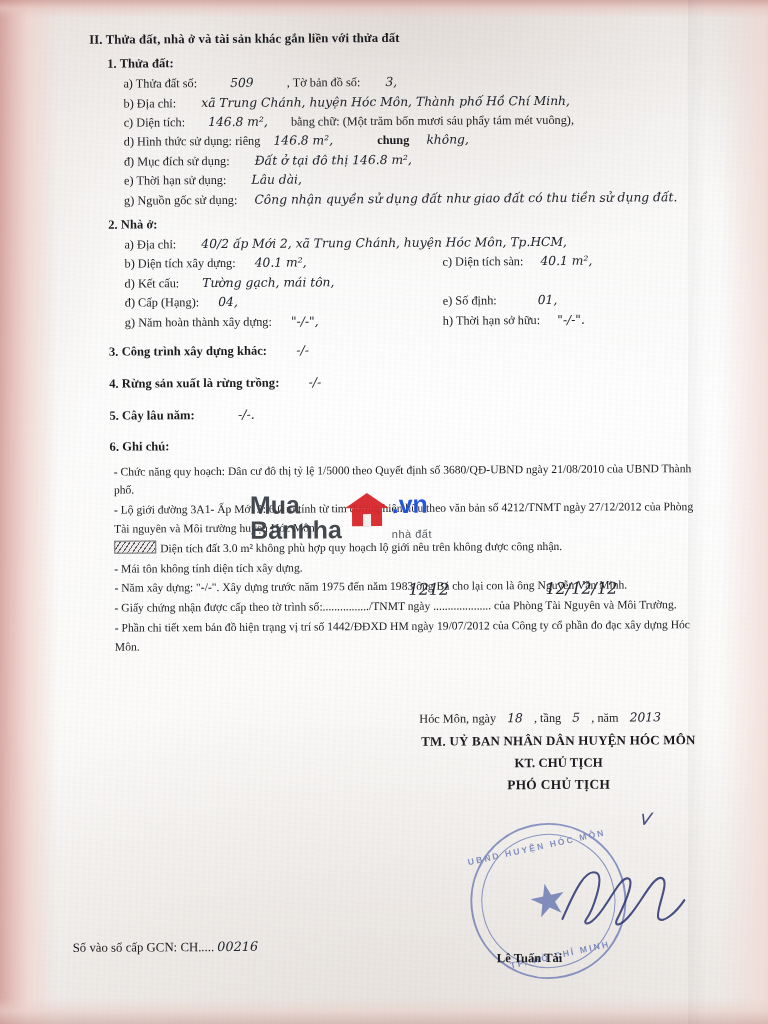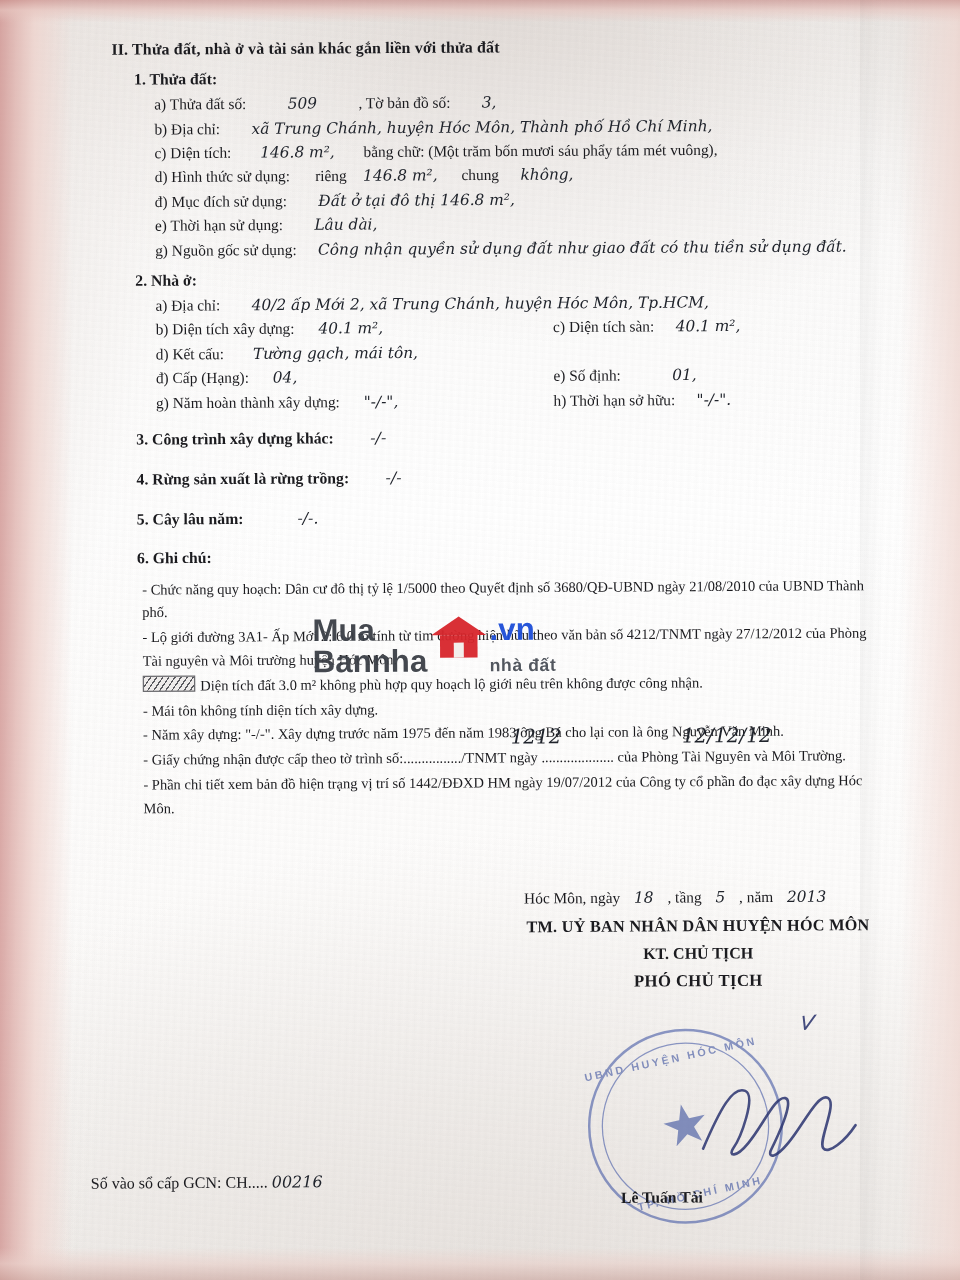--- a/index.html
+++ b/index.html
@@ -252,21 +252,21 @@
     opacity: .95;
   }
   .wm-text {
     font-weight: bold;
     font-size: 25px;
     line-height: 1.02;
     color: #3b3f46;
     text-shadow: 0 1px 0 rgba(255,255,255,.8);
   }
   .wm-text .red { color: #1d4ed8; }
-  .wm-text .small { font-size: 14px; font-weight: bold; color: #4a4f57; letter-spacing: .5px; }
+  .wm-text .small { font-size: 11px; font-weight: normal; color: #4a4f57; letter-spacing: .5px; }
   .wm-house {
     position: relative;
     width: 44px;
     height: 40px;
     margin: 0 3px 12px 3px;
   }
   .wm-house .roof {
     position: absolute;
     left: 0; top: 2px;
     width: 0; height: 0;
@@ -319,23 +319,23 @@
       </div>
 
       <div class="line">
         <span class="lbl">c) Diện tích:</span>
         <span class="hand" style="margin:0 20px;">146.8 m²,</span>
         <span class="lbl">bằng chữ: (Một trăm bốn mươi sáu phẩy tám mét vuông),</span>
       </div>
 
       <div class="line">
         <span class="lbl">d) Hình thức sử dụng:</span>
-        <span class="lbl" style="margin-left:17px;">riêng</span>
+        <span class="lbl" style="margin-left:0;">riêng</span>
         <span class="hand" style="margin-left:10px;">146.8 m²,</span>
-        <span class="lbl" style="margin-left:16px;">chung</span>
+        <span class="lbl" style="margin-left:41px;font-weight:bold;">chung</span>
         <span class="hand" style="margin-left:14px;">không,</span>
       </div>
 
       <div class="line">
         <span class="lbl">đ) Mục đích sử dụng:</span>
         <span class="hand" style="margin-left:22px;">Đất ở tại đô thị 146.8 m²,</span>
       </div>
 
       <div class="line">
         <span class="lbl">e) Thời hạn sử dụng:</span>

